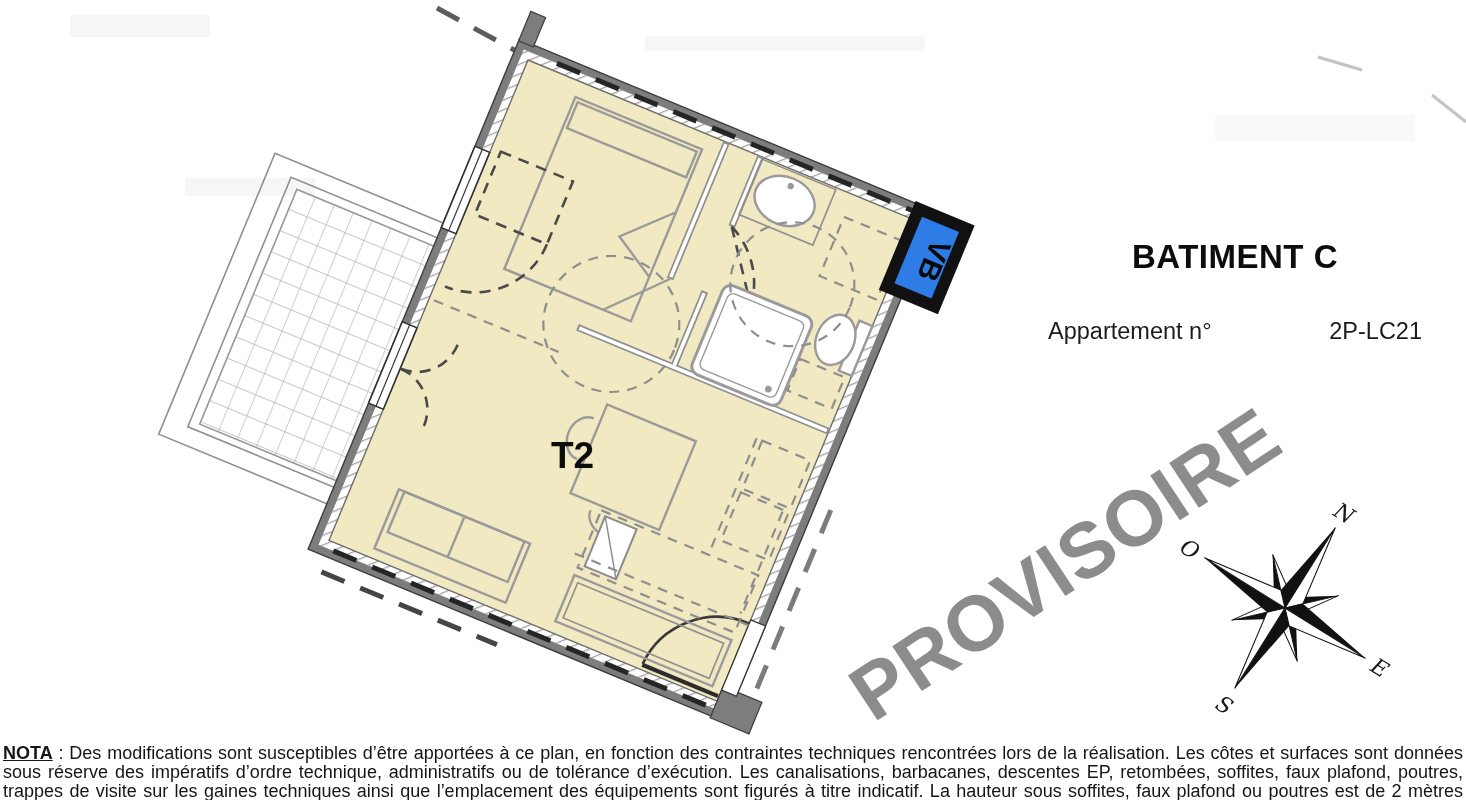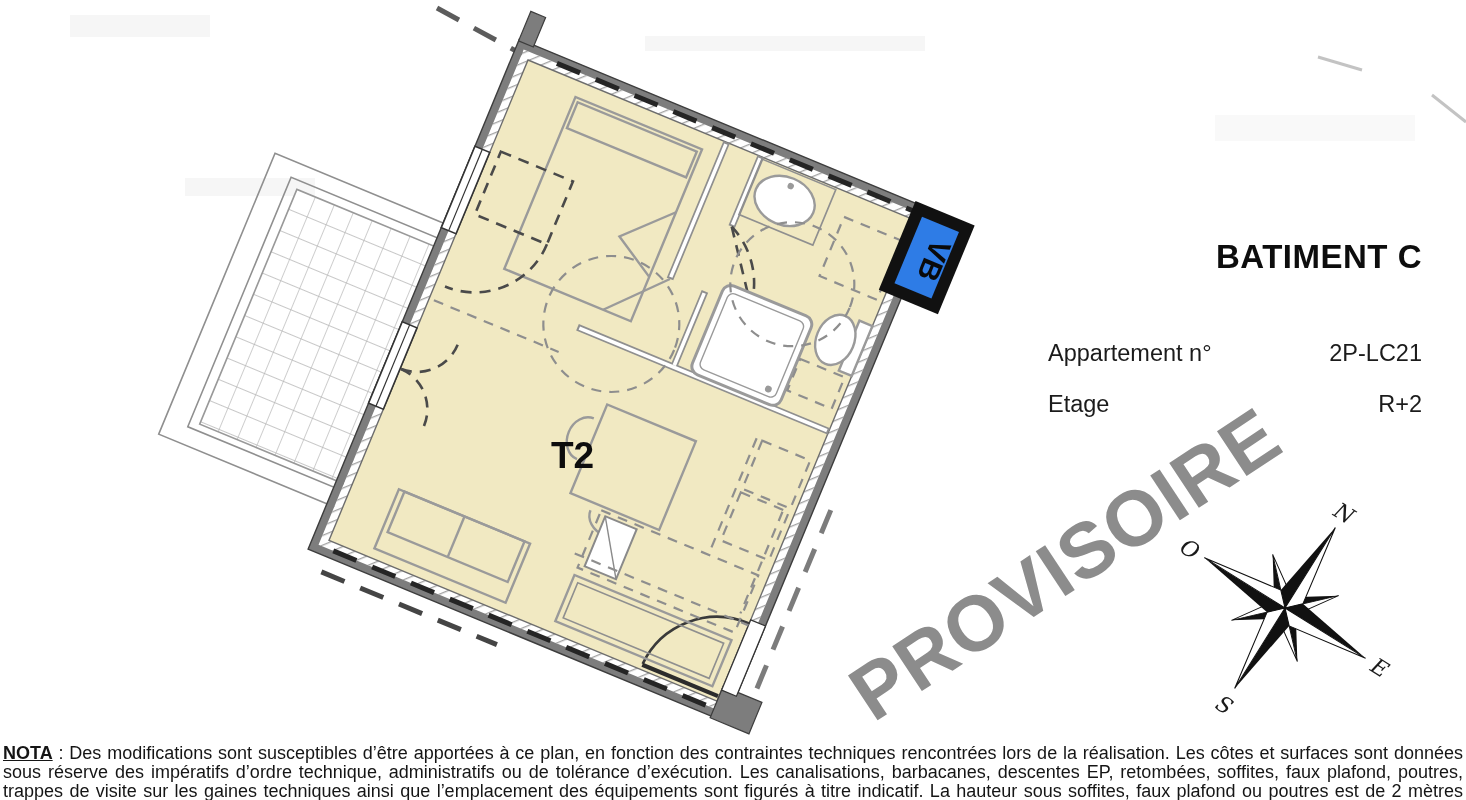--- a/index.html
+++ b/index.html
@@ -1,21 +1,21 @@
 <!DOCTYPE html>
 <html><head>
 <meta charset="utf-8">
 <style>
   html,body{margin:0;padding:0;background:#ffffff;}
   .page{position:relative;width:1466px;height:800px;background:#fff;overflow:hidden;
         font-family:"Liberation Sans",sans-serif;color:#141414;}
   .plan-svg{position:absolute;left:0;top:0;}
   .info-panel{position:absolute;left:1048px;top:238px;width:374px;}
-  .panel-title{text-align:right;font-size:33px;font-weight:bold;letter-spacing:.5px;color:#0d0d0d;}
-  .panel-rows{margin-top:64px;}
+  .panel-title{text-align:center;font-size:33px;font-weight:bold;letter-spacing:.5px;color:#0d0d0d;}
+  .panel-rows{margin-top:42px;}
   .panel-row{display:flex;justify-content:space-between;align-items:baseline;
              font-size:23.5px;color:#1b1b1b;margin-bottom:24px;}
   .watermark{position:absolute;left:800px;top:516px;width:530px;height:96px;
              font-size:78px;font-weight:bold;letter-spacing:1px;color:#8c8c8c;
              transform:rotate(-33.5deg);transform-origin:center;white-space:nowrap;
              text-align:center;line-height:96px;}
   .nota{position:absolute;left:3px;right:3px;top:744px;font-size:18px;line-height:18.8px;
         text-align:justify;color:#151515;margin:0;}
   .nota .nota-label{text-decoration:underline;font-weight:bold;}
   
@@ -224,22 +224,18 @@
 
   <div class="watermark">PROVISOIRE</div>
 
   <div class="info-panel">
     <div class="panel-title">BATIMENT C</div>
     <div class="panel-rows">
       <div class="panel-row">
         <span>Appartement n°</span>
         <span>2P-LC21</span>
       </div>
-      <div class="panel-row">
-        <span>Etage</span>
-        <span>R+2</span>
-      </div>
     </div>
   </div>
 
   <p class="nota"><span class="nota-label">NOTA</span><span> : Des modifications sont susceptibles d’être apportées à ce plan, en fonction des contraintes techniques rencontrées lors de la réalisation. Les côtes et surfaces sont données sous réserve des impératifs d’ordre technique, administratifs ou de tolérance d’exécution. Les canalisations, barbacanes, descentes EP, retombées, soffites, faux plafond, poutres, trappes de visite sur les gaines techniques ainsi que l’emplacement des équipements sont figurés à titre indicatif. La hauteur sous soffites, faux plafond ou poutres est de 2 mètres minimum.</span></p>
 
 </div>
 
 </body></html>

